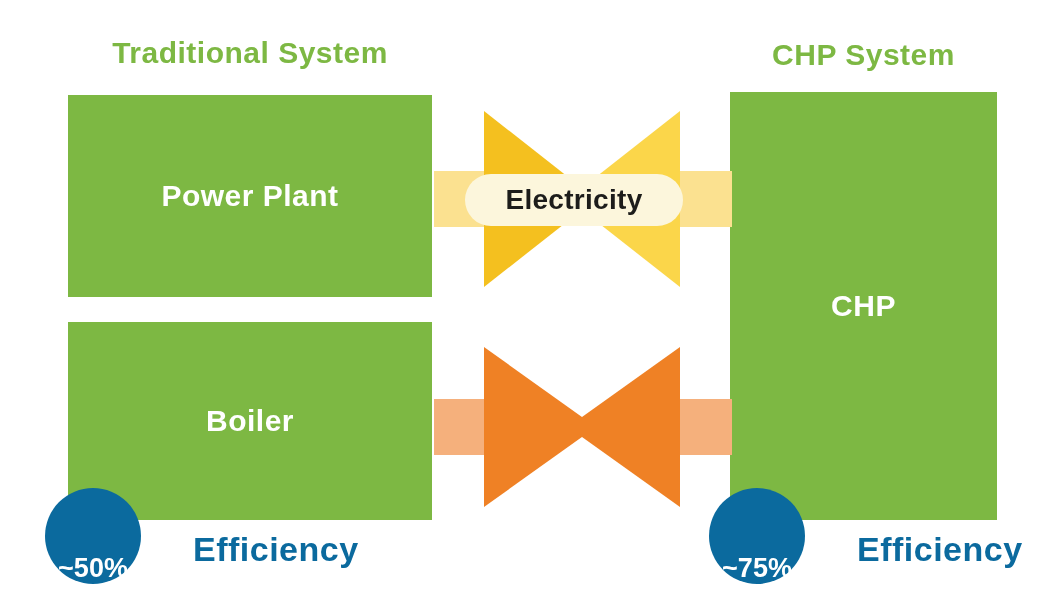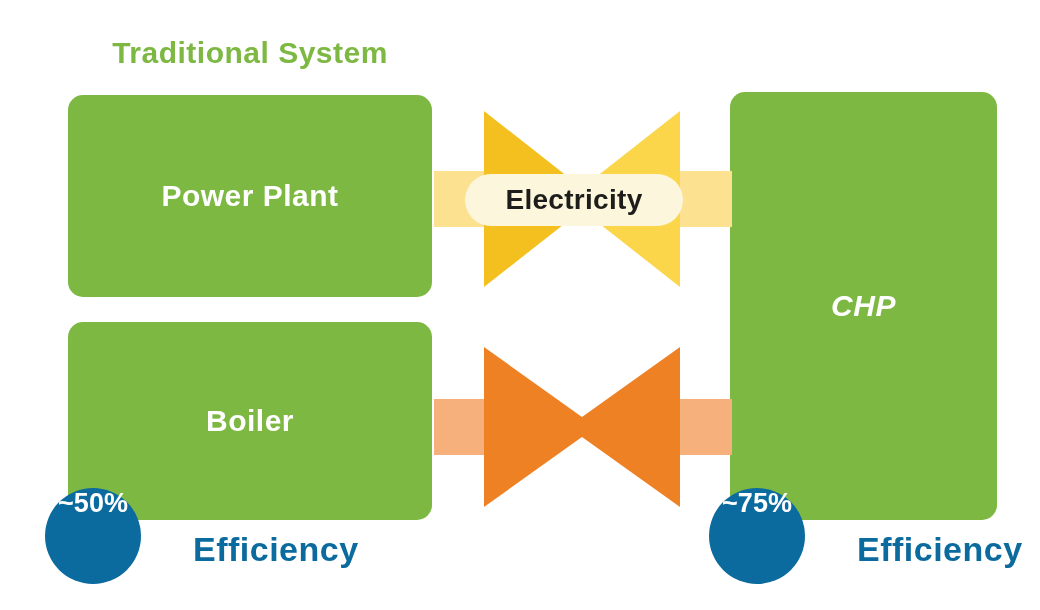--- a/index.html
+++ b/index.html
@@ -7,63 +7,64 @@
     position:relative; width:1040px; height:610px; background:#ffffff;
     font-family:"Liberation Sans", sans-serif; overflow:hidden;
   }
   .sys-title {
     position:absolute; font-size:30px; font-weight:bold;
     color:var(--green); text-align:center; letter-spacing:0.5px;
   }
   .box {
     position:absolute; background:var(--green); color:#ffffff;
     display:flex; align-items:center; justify-content:center;
-    font-size:30px; font-weight:bold; letter-spacing:0.5px; z-index:1;border-radius:15px;
+    font-size:30px; font-weight:bold; letter-spacing:0.5px; z-index:1;
   }
   .tail { position:absolute; z-index:2; }
   .tail.yellow { background:var(--yellow_pale); }
   .tail.orange { background:var(--orange_pale); }
   .head { position:absolute; width:0; height:0; z-index:3; }
   .head.e-right { border-top:88px solid transparent; border-bottom:88px solid transparent; border-left:112px solid var(--yellow); }
   .head.e-left  { border-top:88px solid transparent; border-bottom:88px solid transparent; border-right:112px solid var(--yellow_bright); }
   .head.h-right { border-top:80px solid transparent; border-bottom:80px solid transparent; border-left:112px solid var(--orange); }
   .head.h-left  { border-top:80px solid transparent; border-bottom:80px solid transparent; border-right:112px solid var(--orange); }
   .pill {
     position:absolute; display:flex; align-items:center; justify-content:center;
     font-size:28px; font-weight:bold; color:var(--text_dark);
     border-radius:26px; z-index:4; letter-spacing:0.3px;
   }
   .pill.electricity { background:var(--pill_cream);text-align:center; }
   .pill.heat { background:var(--pill_peach); }
   .badge {
     position:absolute; width:96px; height:96px; border-radius:50%;
     background:var(--blue); color:#ffffff;
-    display:flex; align-items:flex-start; justify-content:center;
+    display:flex; align-items:flex-end; justify-content:center;
     font-size:27px; font-weight:bold; z-index:5;
   }
   .eff {
     position:absolute; font-size:34px; font-weight:bold;
     color:var(--blue); letter-spacing:0.5px; z-index:5;margin-left:41px;
   }
 </style>
 </head>
 <body>
 
 <div class="canvas">
 
   <div class="sys-title" style="left:68px; top:36px; width:364px;">Traditional System</div>
+  <div class="sys-title" style="left:730px; top:38px; width:267px;">CHP System</div>
 
   <div class="box" style="left:68px; top:95px; width:364px; height:202px;">
     <span>Power Plant</span>
   </div>
   <div class="box" style="left:68px; top:322px; width:364px; height:198px;align-items:center;">
     <span>Boiler</span>
   </div>
 
-  <div class="box" style="left:730px; top:92px; width:267px; height:428px;font-style:italic;">
+  <div class="box" style="left:730px; top:92px; width:267px; height:428px;">
     <span>CHP</span>
   </div>
 
   <div class="tail yellow" style="left:434px; top:171px; width:50px; height:56px;"></div>
   <div class="head e-right" style="left:484px; top:111px;"></div>
   <div class="tail yellow" style="left:680px; top:171px; width:52px; height:56px;"></div>
   <div class="head e-left" style="left:568px; top:111px;"></div>
   <div class="pill electricity" style="left:465px; top:174px; width:218px; height:52px;">Electricity</div>
 
   <div class="tail orange" style="left:434px; top:399px; width:50px; height:56px;"></div>

